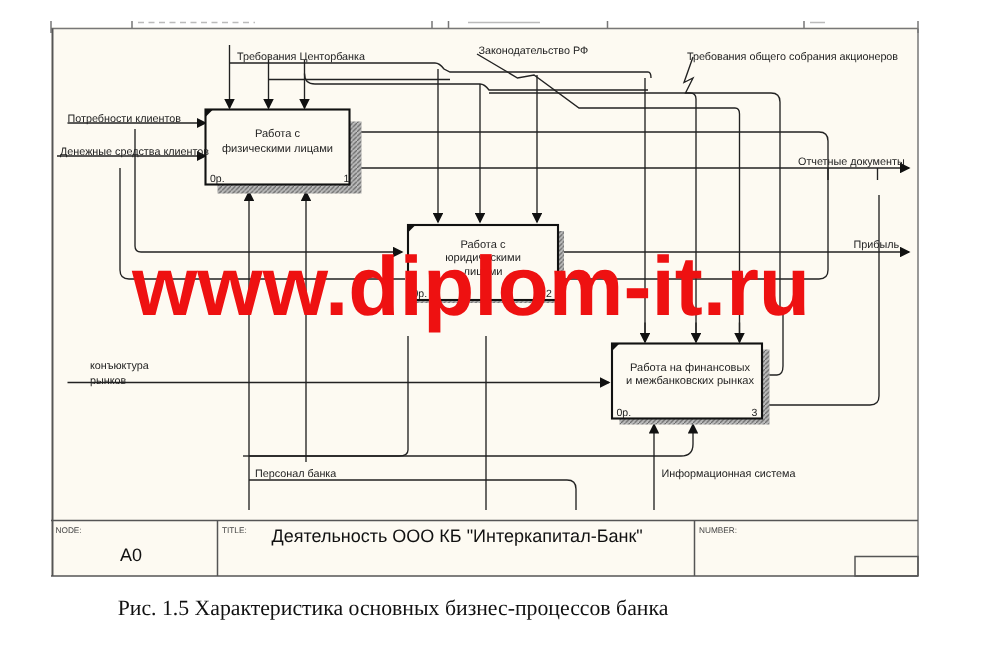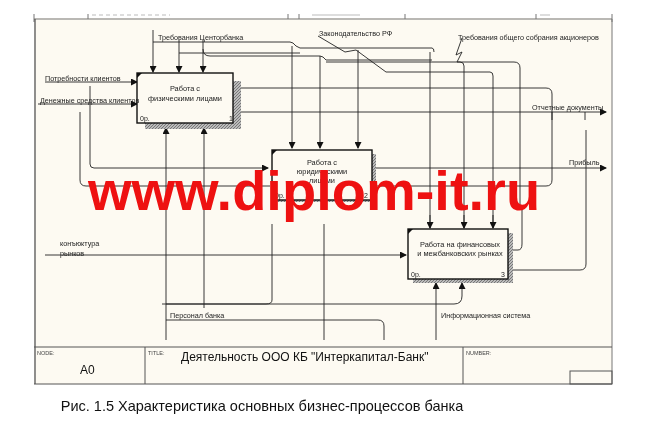--- a/index.html
+++ b/index.html
@@ -6,21 +6,21 @@
   body { width:660px; height:432px; position:relative; overflow:hidden; font-family:"Liberation Sans", sans-serif; }
   #diagram { position:absolute; left:0; top:0; width:660px; height:432px; }
   .lbl { font-family:"Liberation Sans", sans-serif; font-size:7.2px; fill:#222; }
   .box-title { font-family:"Liberation Sans", sans-serif; font-size:7.4px; fill:#222; }
   .corner { font-family:"Liberation Sans", sans-serif; font-size:7px; fill:#222; }
   .hdr { font-family:"Liberation Sans", sans-serif; font-size:5.5px; fill:#444; }
   .big { font-family:"Liberation Sans", sans-serif; font-size:12px; fill:#111; }
   .node { font-family:"Liberation Sans", sans-serif; font-size:12px; fill:#111; }
   .wm { font-family:"Liberation Sans", sans-serif; font-size:56px; font-weight:bold; fill:#ee1111; }
   .caption { position:absolute; left:0; width:524px; top:398px; text-align:center;
-             font-family:Liberation Sans, sans-serif; font-size:14.5px; color:#111; }
+             font-family:Liberation Serif, serif; font-size:14.5px; color:#111; }
 </style>
 </head>
 <body>
 
 <svg id="diagram" viewBox="0 0 660 432" xmlns="http://www.w3.org/2000/svg">
   <defs>
     <marker id="ah" markerWidth="7" markerHeight="7" refX="6" refY="3.5" orient="auto" markerUnits="userSpaceOnUse">
       <path d="M0,0 L7,3.5 L0,7 Z" fill="#111"></path>
     </marker>
     <pattern id="hatch" width="3" height="3" patternUnits="userSpaceOnUse">

